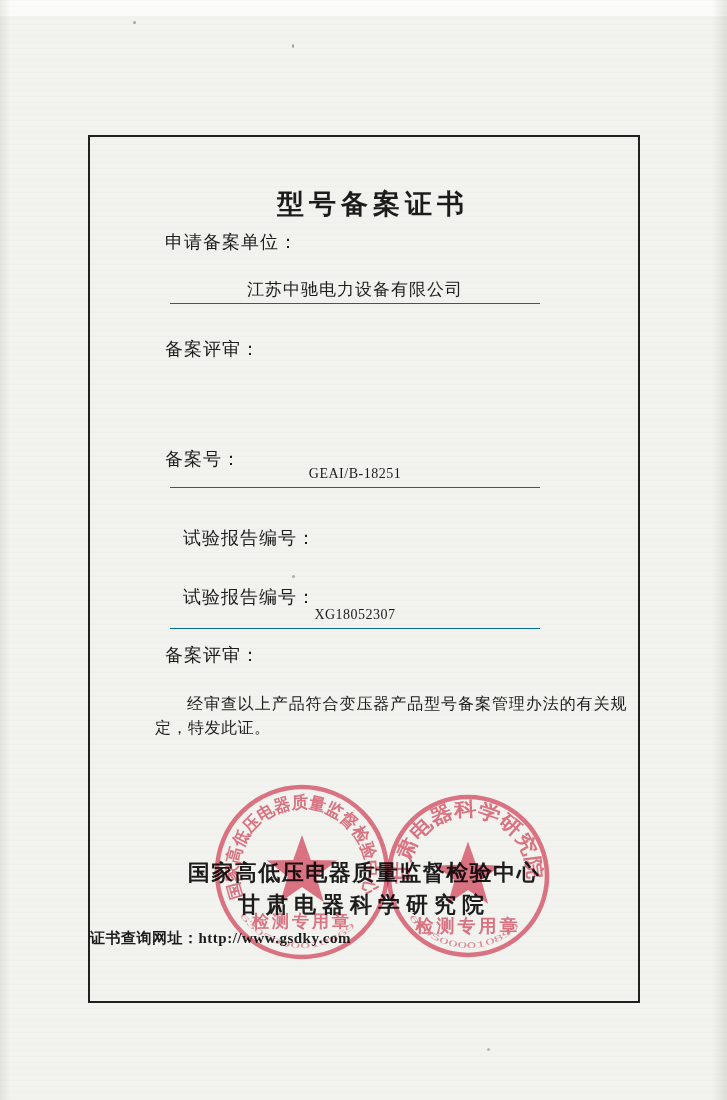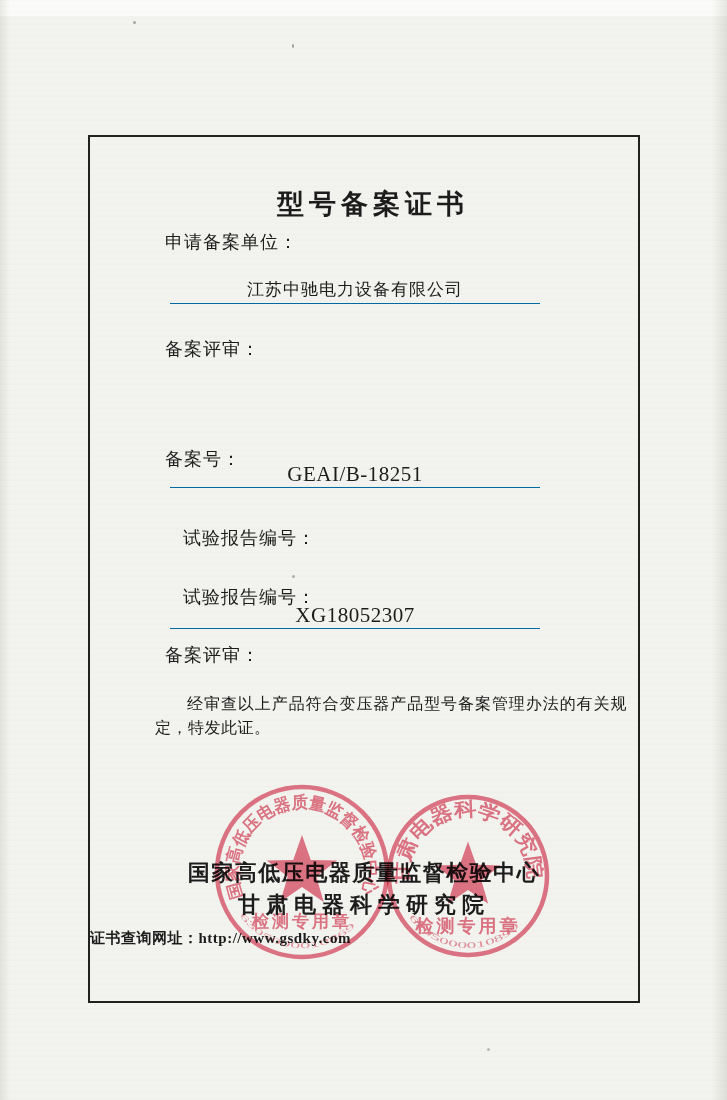--- a/index.html
+++ b/index.html
@@ -30,21 +30,21 @@
   }
   .field-label{
     position:absolute;left:75px;font-size:18px;font-weight:normal;letter-spacing:1px;white-space:nowrap;
   }
   .field-label.indent{left:93px;}
   .value-line{
     position:absolute;left:80px;width:370px;height:26px;line-height:26px;
     border-bottom:1px solid #0369a1;text-align:center;white-space:nowrap;
   }
   .value-cn{font-size:17px;letter-spacing:1px;}
-  .value-lat{font-size:21px;letter-spacing:0.5px;}
+  .value-lat{font-size:14px;letter-spacing:0.5px;}
   .review-text{
     position:absolute;left:65px;top:555px;width:472px;
     font-size:16px;line-height:23.5px;letter-spacing:0.5px;
     text-indent:2em;text-align:justify;
   }
   .issuer-line1{
     position:absolute;top:721px;left:0;width:100%;text-align:center;
     font-size:22px;font-weight:bold;letter-spacing:1.5px;white-space:nowrap;z-index:2;
   }
   .issuer-line2{

